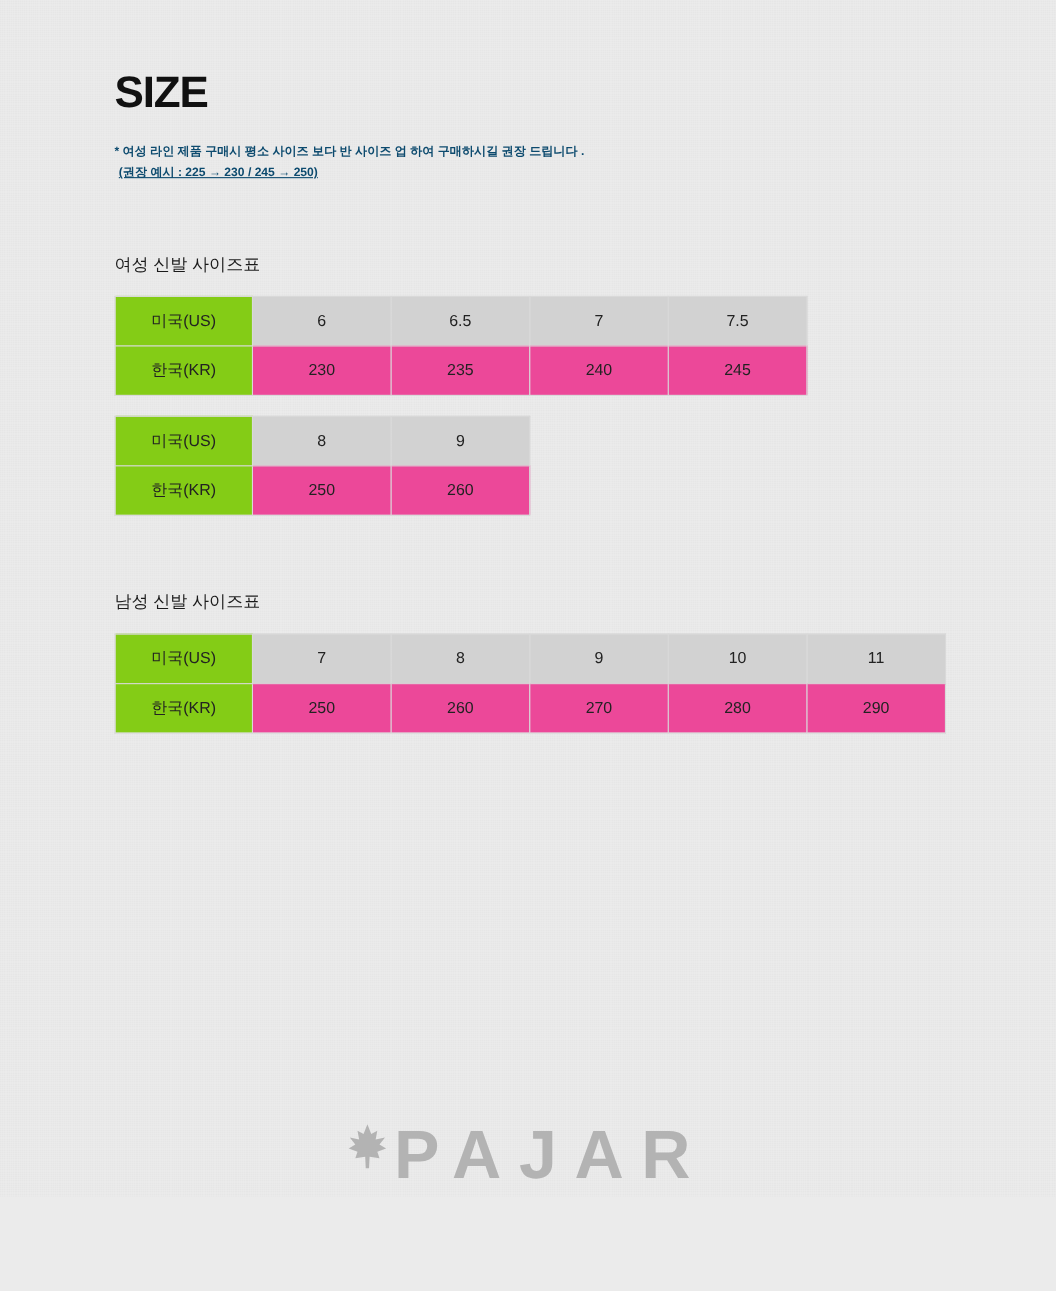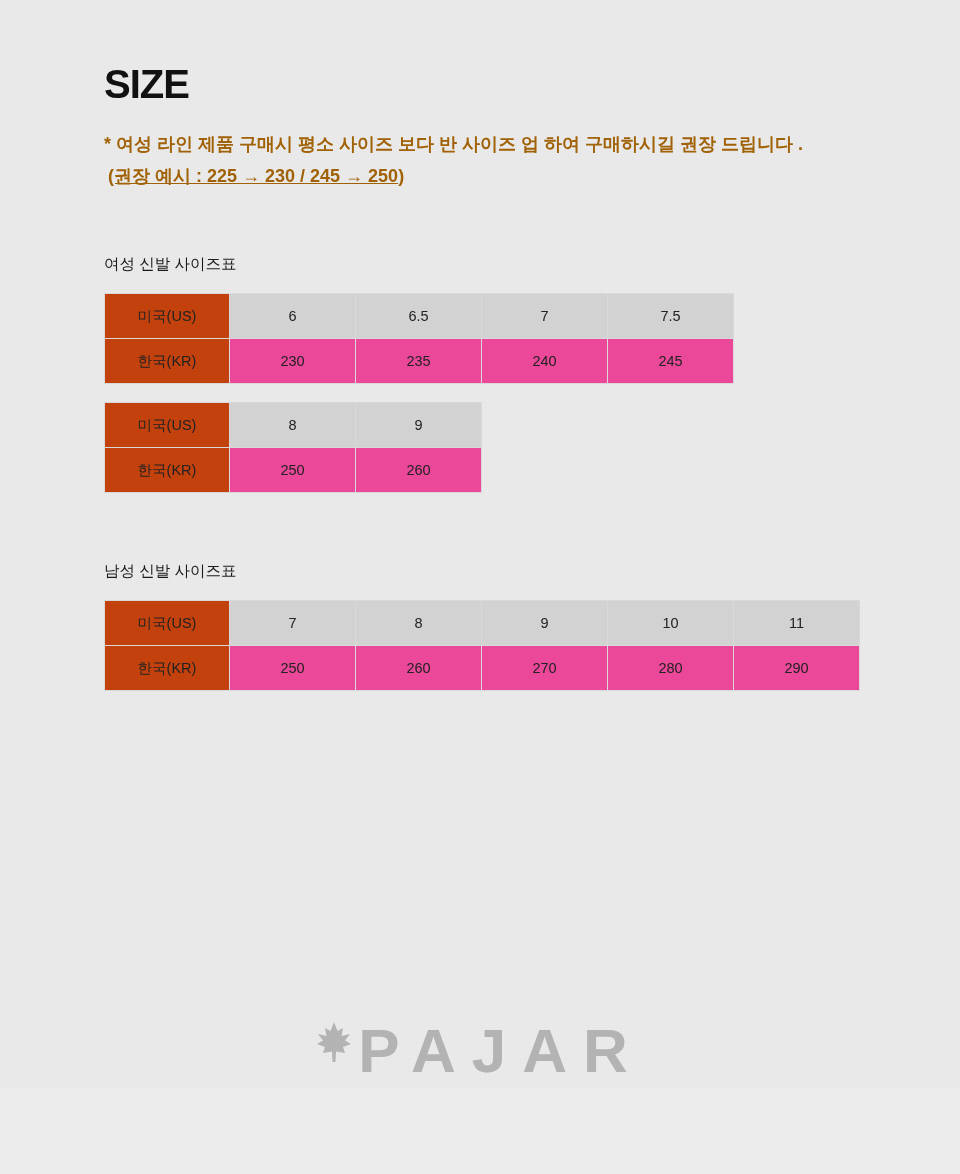--- a/index.html
+++ b/index.html
@@ -40,23 +40,23 @@
     font-size: 40px;
     font-weight: bold;
     letter-spacing: -1px;
     margin: 0;
     padding-top: 62px;
     color: #111111;
     line-height: 1.1;
   }
   .notice {
     margin-top: 23px;
-    font-size: 18px;
+    font-size: 11px;
     font-weight: bold;
-    color: #a16207;
+    color: #0c4a6e;
     line-height: 1.75;
   }
   .notice .line2 {
     display: block;
     padding-left: 4px;
     text-decoration: underline;
   }
   .section-label {
     font-size: 15.5px;
     color: #1a1a1a;
@@ -74,21 +74,21 @@
   table.size-table td {
     border: 1px solid #d9d9d9;
     height: 44px;
     text-align: center;
     font-size: 14.5px;
     color: #222222;
     padding: 0;
   }
   td.row-head {
     width: 124px;
-    background: #c2410c;
+    background: #84cc16;
     font-size: 15px;
     color: #1a1a1a;
   }
   tr.us-row td.val {
     background: #d2d2d2;
   }
   tr.kr-row td.val {
     background: #ec4899;
   }
   td.val {

